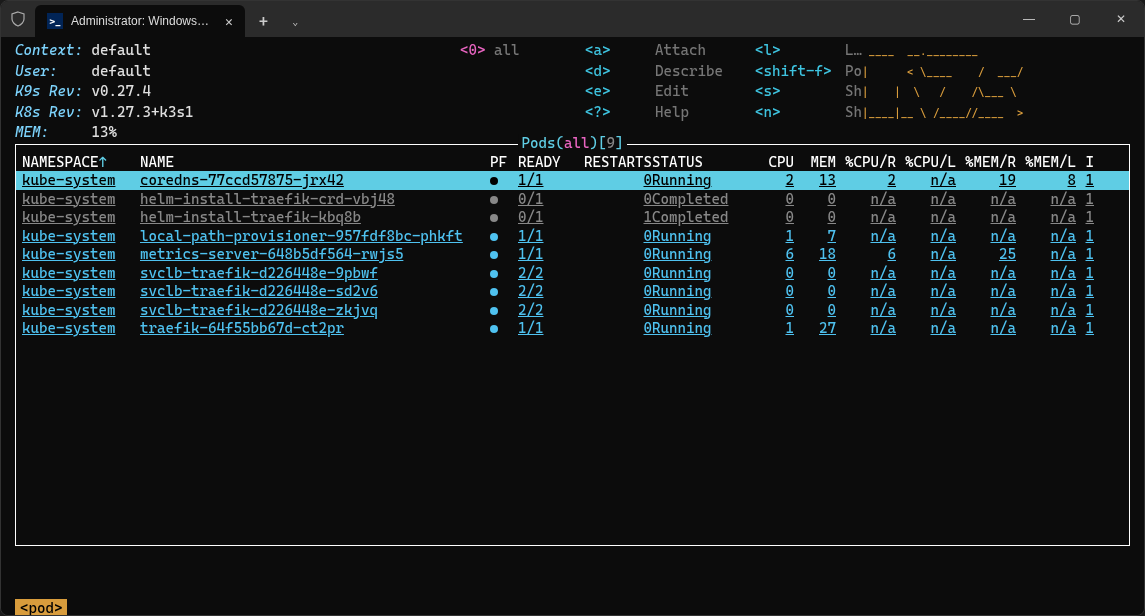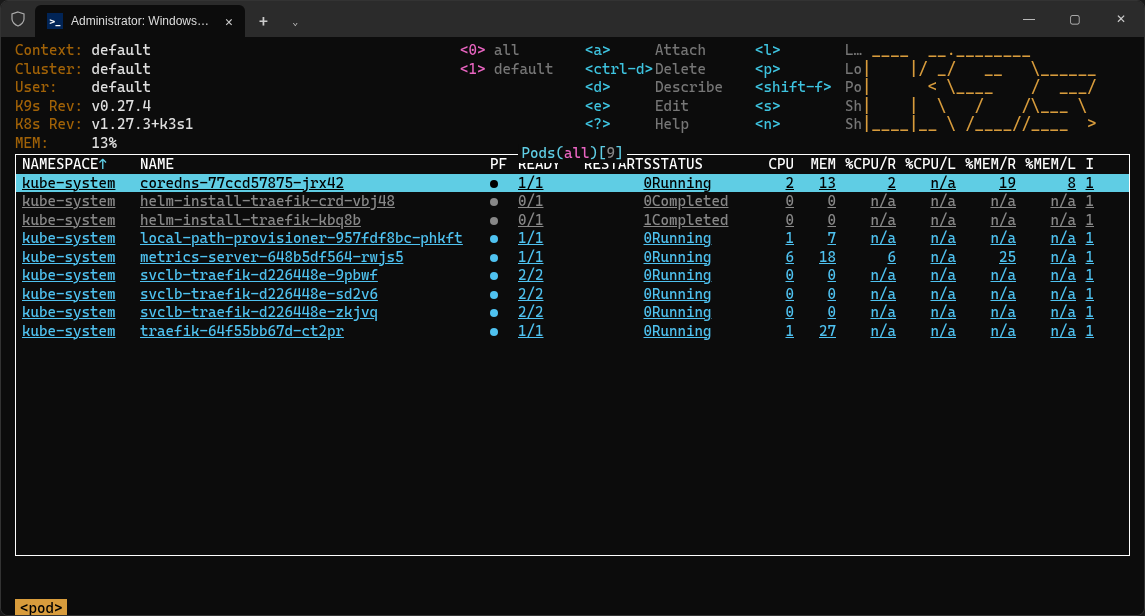--- a/index.html
+++ b/index.html
@@ -64,21 +64,21 @@
       padding: 4px 14px 8px 14px;
       position: relative;
       font-size: 14.5px;
       line-height: 18.5px;
     }
     .header-info {
       display: grid;
       grid-template-columns: 445px 125px 70px 100px 90px 1fr;
       white-space: pre;
     }
-    .orange { color: #a16207; }
+    .orange { color: #7dd3fc; font-style: italic; }
     .white { color: #e0e0e0; }
     .darkgray { color: #767676; }
     .magenta { color: #e864c0; }
     .cyan { color: #3ec4e0; }
 
     .table-border {
       border: 1px solid #ffffff;
       margin-top: 2px;
       padding: 0;
       position: relative;
@@ -94,21 +94,21 @@
       font-size: 14.5px;
     }
     .table-title .t1 { color: #5fcde4; }
     .table-title .t2 { color: #e864c0; }
     .table-title .t3 { color: #888; }
     .table-header, .table-row {
       display: grid;
       grid-template-columns: 118px 350px 28px 52px 82px 100px 42px 42px 60px 60px 60px 60px 18px;
       padding: 0 6px;
     }
-    .table-header { color: #fff; font-weight: normal; margin-top: 0;}
+    .table-header { color: #fff; font-weight: normal; margin-top: 8px;}
     .table-header span { white-space: nowrap; }
     .th-sort { color: #5fcde4; }
     .table-row { color: #4fc2f0; text-decoration: underline; }
     .table-row.dim { color: #888; }
     .table-row.selected { background: #5fcde4; color: #000; }
     .num { text-align: right; }
     .pf-dot {
       display: inline-block;
       width: 8px; height: 8px;
       border-radius: 50%;
@@ -121,21 +121,21 @@
       position: absolute;
       bottom: 0;
       left: 14px;
       background: #d89c3c;
       color: #000;
       padding: 0 5px;
     }
     .ascii-art {
       white-space: pre;
       color: #d89c3c;
-      font-size: 16px;
+      font-size: 11px;
       line-height: 18.5px;
     }
   </style>
 </head>
 <body>
 
 <div class="titlebar">
   <div class="shield-icon">
     <svg width="16" height="16" viewBox="0 0 16 16">
         <path d="M8 1 L14 3 V8 C14 11 11 14 8 15 C5 14 2 11 2 8 V3 Z" fill="none" stroke="#aaa" stroke-width="1.2"></path>
@@ -163,28 +163,20 @@
 
     <div class="header-info">
       <span><span class="orange">Context:</span> <span class="white">default</span></span>
       <span><span class="magenta">&lt;0&gt;</span> <span class="darkgray">all</span></span>
       <span class="cyan">&lt;a&gt;</span>
       <span class="darkgray">Attach</span>
       <span class="cyan">&lt;l&gt;</span>
       <span><span class="darkgray">L…</span><span class="ascii-art"> ____  __.________       </span></span>
     </div>
 
-    <div class="header-info">
-      <span><span class="orange">Cluster:</span> <span class="white">default</span></span>
-      <span><span class="magenta">&lt;1&gt;</span> <span class="darkgray">default</span></span>
-      <span class="cyan">&lt;ctrl-d&gt;</span>
-      <span class="darkgray">Delete</span>
-      <span class="cyan">&lt;p&gt;</span>
-      <span><span class="darkgray">Lo</span><span class="ascii-art">|    |/ _/   __   \______</span></span>
-    </div>
 
     <div class="header-info">
       <span><span class="orange">User:</span>    <span class="white">default</span></span>
       <span></span>
       <span class="cyan">&lt;d&gt;</span>
       <span class="darkgray">Describe</span>
       <span class="cyan">&lt;shift-f&gt;</span>
       <span><span class="darkgray">Po</span><span class="ascii-art">|      &lt; \____    /  ___/</span></span>
     </div>
 

